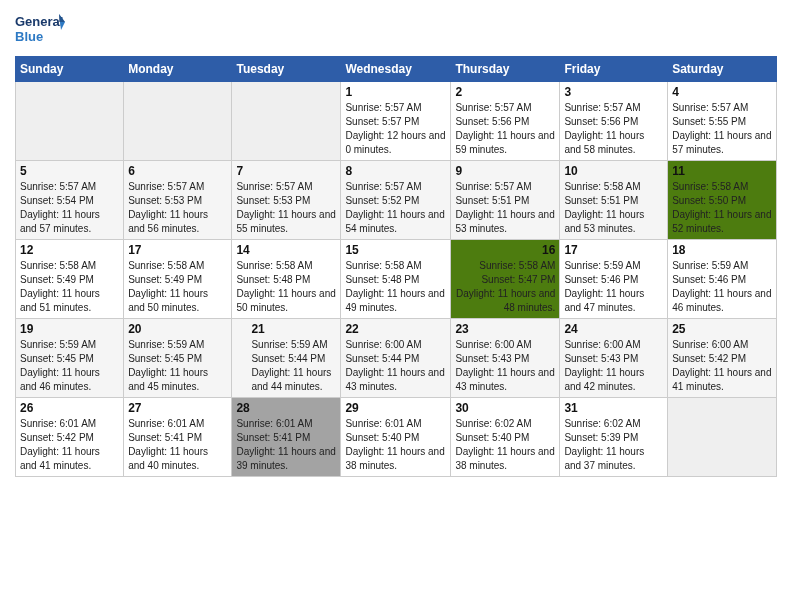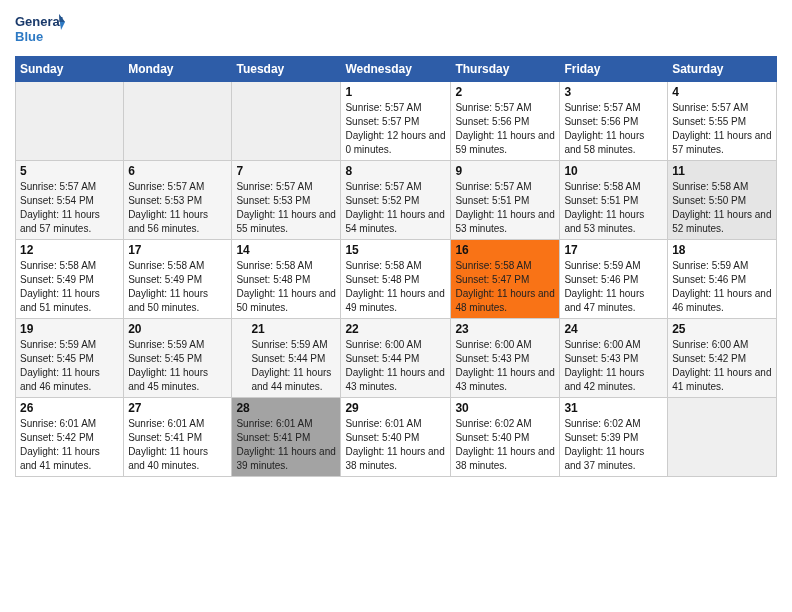--- a/index.html
+++ b/index.html
@@ -160,21 +160,21 @@
             <div class="day-info">Sunrise: 5:57 AM<br>Sunset: 5:52 PM<br>Daylight: 11 hours and 54 minutes.</div>
           </td>
           <td style="background: rgb(245, 245, 245);">
             <div class="day-num">9</div>
             <div class="day-info">Sunrise: 5:57 AM<br>Sunset: 5:51 PM<br>Daylight: 11 hours and 53 minutes.</div>
           </td>
           <td style="background: rgb(245, 245, 245);">
             <div class="day-num">10</div>
             <div class="day-info">Sunrise: 5:58 AM<br>Sunset: 5:51 PM<br>Daylight: 11 hours and 53 minutes.</div>
           </td>
-          <td style="background: #e5e5e5;">
+          <td style="background: #4d7c0f;">
             <div class="day-num">11</div>
             <div class="day-info">Sunrise: 5:58 AM<br>Sunset: 5:50 PM<br>Daylight: 11 hours and 52 minutes.</div>
           </td>
         </tr>
         <tr>
           <td style="background: rgb(255, 255, 255);">
             <div class="day-num">12</div>
             <div class="day-info">Sunrise: 5:58 AM<br>Sunset: 5:49 PM<br>Daylight: 11 hours and 51 minutes.</div>
           </td>
           <td style="background: rgb(255, 255, 255);">
@@ -182,21 +182,21 @@
             <div class="day-info">Sunrise: 5:58 AM<br>Sunset: 5:49 PM<br>Daylight: 11 hours and 50 minutes.</div>
           </td>
           <td style="background: rgb(255, 255, 255);">
             <div class="day-num">14</div>
             <div class="day-info">Sunrise: 5:58 AM<br>Sunset: 5:48 PM<br>Daylight: 11 hours and 50 minutes.</div>
           </td>
           <td style="background: rgb(255, 255, 255);">
             <div class="day-num">15</div>
             <div class="day-info">Sunrise: 5:58 AM<br>Sunset: 5:48 PM<br>Daylight: 11 hours and 49 minutes.</div>
           </td>
-          <td style="background: #f97316;">
+          <td style="background: #4d7c0f; text-align: right;">
             <div class="day-num">16</div>
             <div class="day-info">Sunrise: 5:58 AM<br>Sunset: 5:47 PM<br>Daylight: 11 hours and 48 minutes.</div>
           </td>
           <td style="background: rgb(255, 255, 255);">
             <div class="day-num">17</div>
             <div class="day-info">Sunrise: 5:59 AM<br>Sunset: 5:46 PM<br>Daylight: 11 hours and 47 minutes.</div>
           </td>
           <td style="background: rgb(255, 255, 255);">
             <div class="day-num">18</div>
             <div class="day-info">Sunrise: 5:59 AM<br>Sunset: 5:46 PM<br>Daylight: 11 hours and 46 minutes.</div>

